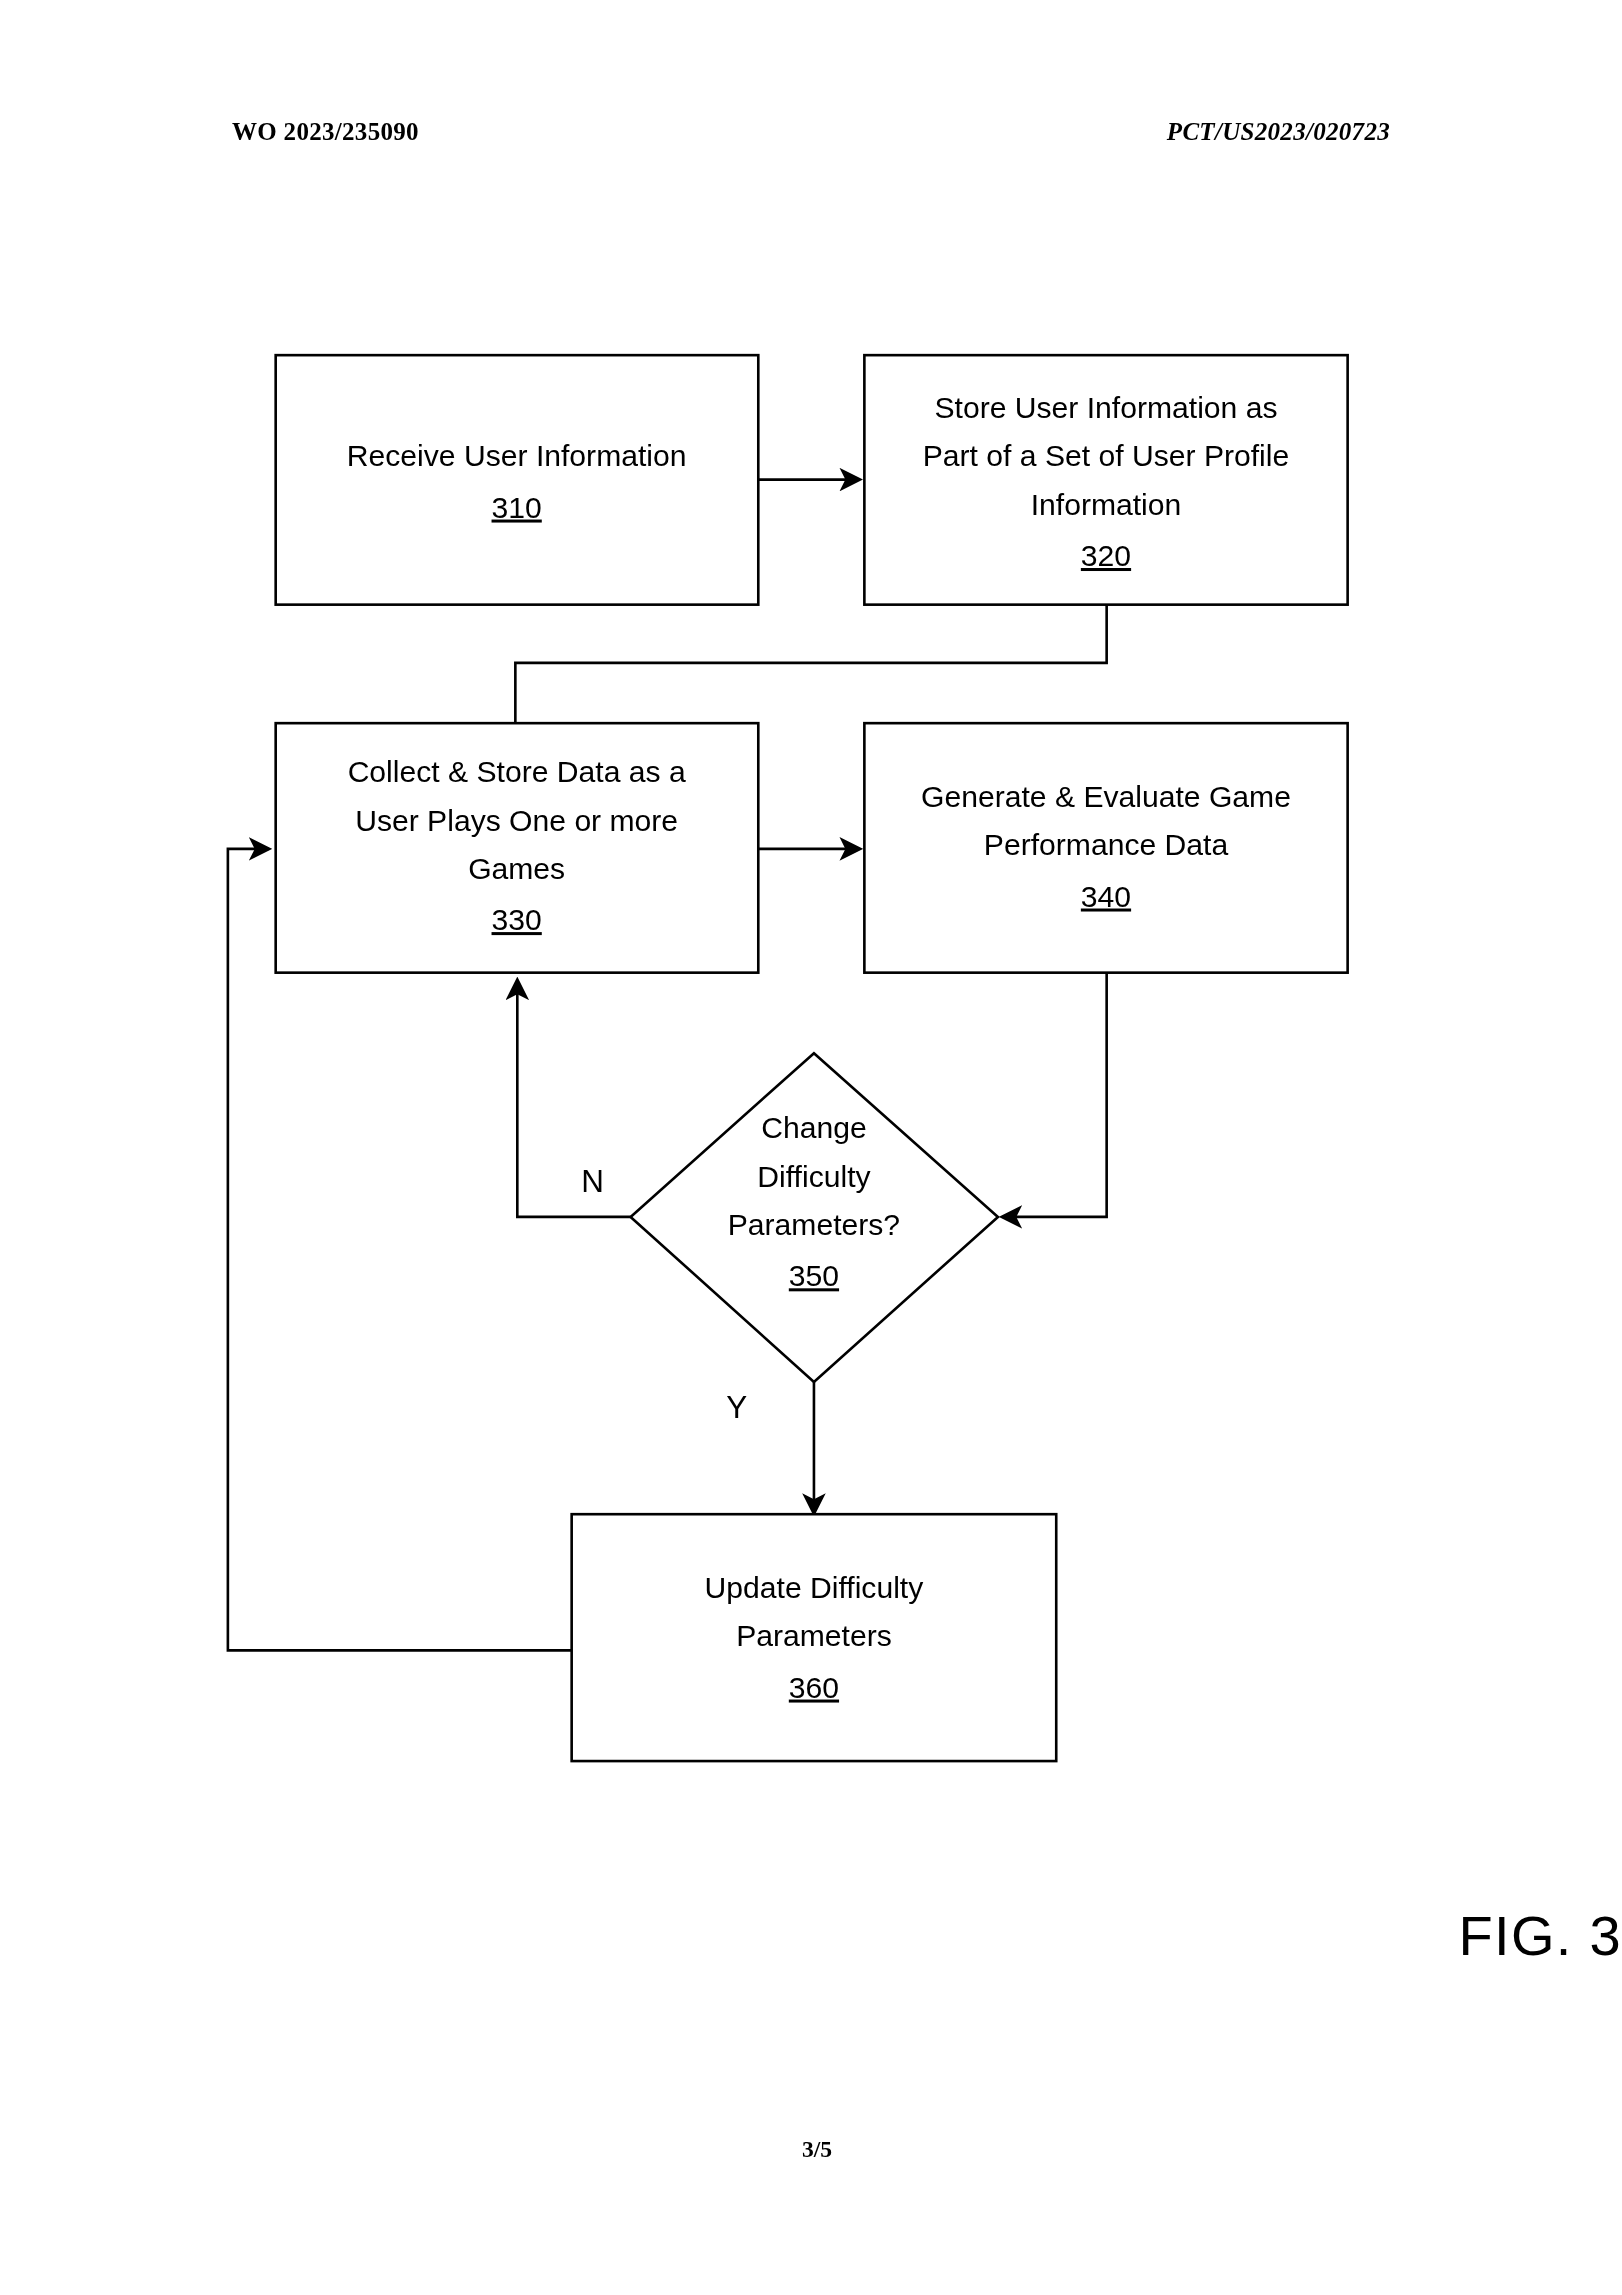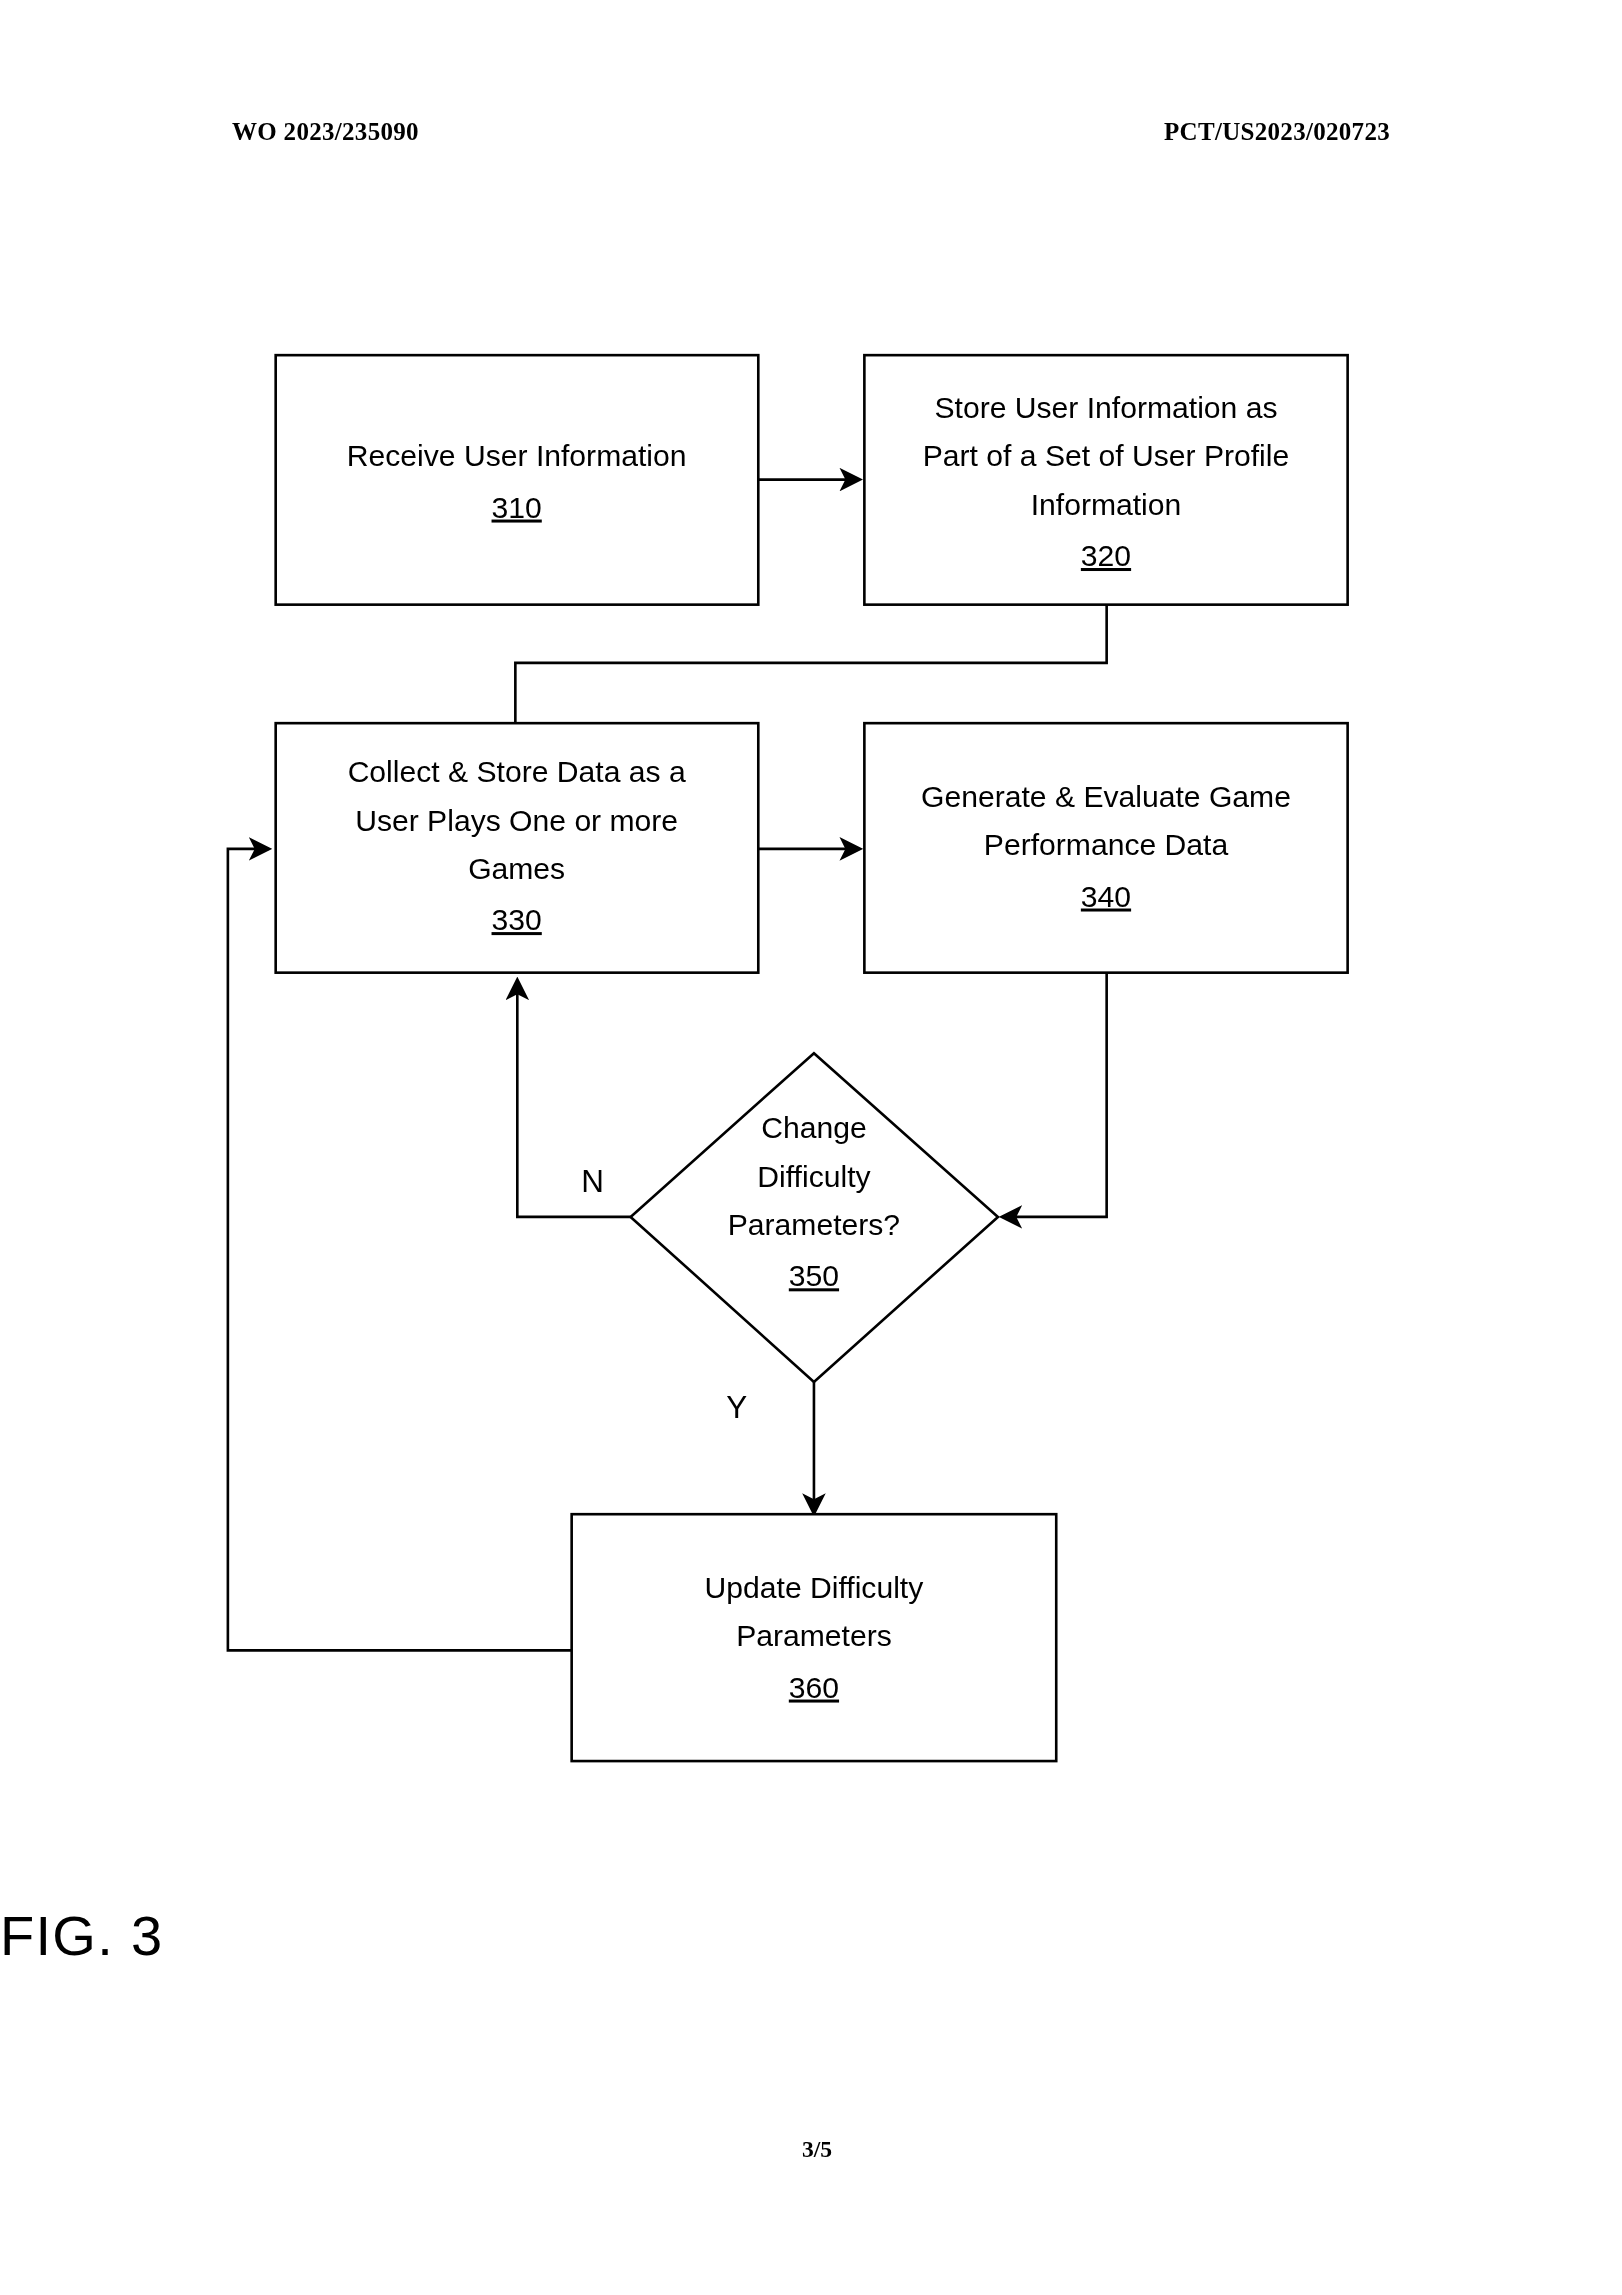--- a/index.html
+++ b/index.html
@@ -22,37 +22,37 @@
   .hdr {
     position: absolute;
     top: 118px;
     font-family: "Liberation Serif", serif;
     font-weight: bold;
     font-size: 25px;
     letter-spacing: 0.3px;
     white-space: nowrap;
   }
   #hdr-left  { left: 232px; }
-  #hdr-right { right: 232px; }
+  #hdr-right { right: 232px; font-style: italic; }
   #footer {
     position: absolute;
     left: 12px;
     right: 0;
     top: 2136px;
     text-align: center;
     font-family: "Liberation Serif", serif;
     font-weight: bold;
     font-size: 23.6px;
   }
   #figcaption {
     position: absolute;
     left: 0;
     right: 0;
     top: 1903px;
-    text-align: left;
+    text-align: right;
     font-family: "Liberation Sans", sans-serif;
     font-size: 56px;
     letter-spacing: 1.3px;
   }
   #flow {
     position: absolute;
     left: 0;
     top: 0;
   }
   svg text {

